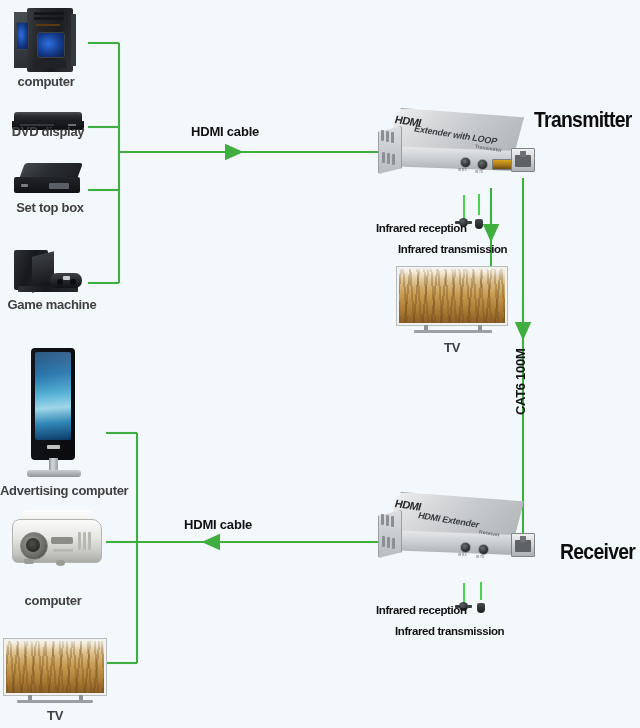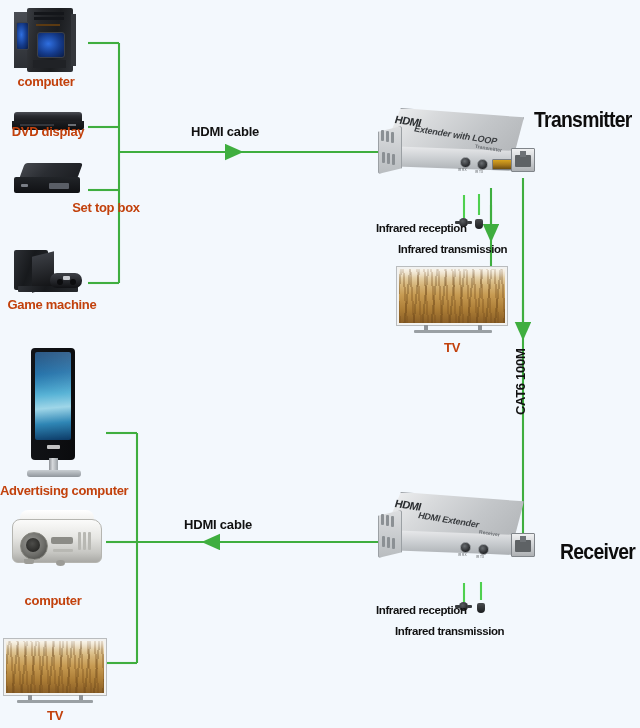--- a/index.html
+++ b/index.html
@@ -16,21 +16,21 @@
     font-family: "Liberation Sans", sans-serif;
     overflow: hidden;
   }
   .abs { position: absolute; }
 
   
   .dev-label {
     font-family: "Liberation Sans", sans-serif;
     font-size: 13px;
     font-weight: bold;
-    color: #c2410c;
+    color: #404040;
     letter-spacing: -0.3px;
     white-space: nowrap;
     text-align: center;
   }
   .cable-label {
     font-family: "Liberation Sans", sans-serif;
     font-size: 13px;
     font-weight: bold;
     color: #111111;
     letter-spacing: -0.2px;
@@ -350,21 +350,21 @@
     <div class="dvd-tray" style="left:56px; top:12px; width:8px; height:2px; background:#6a6e74;"></div>
   </div>
   <div class="dev-label abs" style="left:0px; top:125px; width:96px; top:124px;">DVD display</div>
 
   <div class="art" style="left:13px; top:163px; width:72px; height:34px;">
     <div class="stb-top" style="left:9px; top:0; width:58px; height:16px;"></div>
     <div class="stb-front" style="left:1px; top:14px; width:66px; height:16px; border-radius:2px;"></div>
     <div class="stb-port" style="left:36px; top:20px; width:20px; height:6px;"></div>
     <div class="stb-port" style="left:8px; top:21px; width:7px; height:3px; background:#7a7e86;"></div>
   </div>
-  <div class="dev-label abs" style="left:8px; top:200px; width:100px;padding-left:48px;">Set top box</div>
+  <div class="dev-label abs" style="left:0px; top:200px; width:100px;">Set top box</div>
 
   <div class="art" style="left:12px; top:250px; width:78px; height:44px;">
     <div class="gm-body" style="left:2px; top:0; width:34px; height:40px;"></div>
     <div class="gm-slant" style="left:20px; top:4px; width:22px; height:36px;"></div>
     <div class="gm-body" style="left:6px; top:36px; width:60px; height:6px; border-radius:1px;"></div>
     <div class="gm-pad" style="left:38px; top:23px; width:32px; height:15px;"></div>
     <div class="gm-stick" style="left:45px; top:29px; width:6px; height:6px;"></div>
     <div class="gm-stick" style="left:58px; top:29px; width:6px; height:6px;"></div>
     <div class="gm-stick" style="left:51px; top:26px; width:7px; height:4px; border-radius:1px; background:#c9ccd1;"></div>
   </div>

